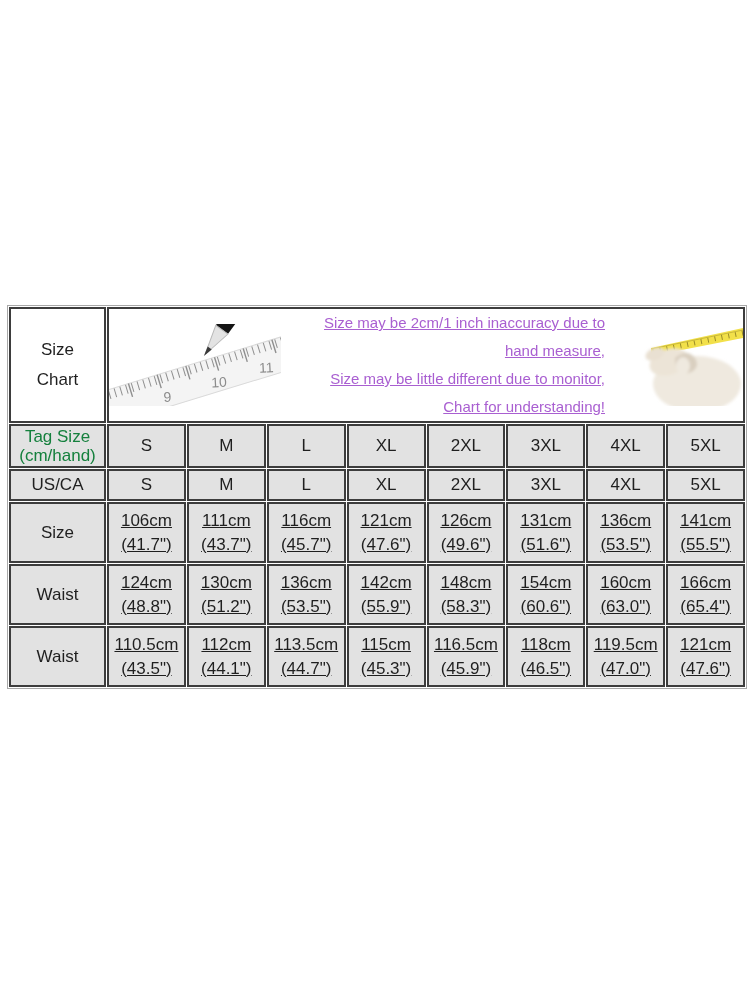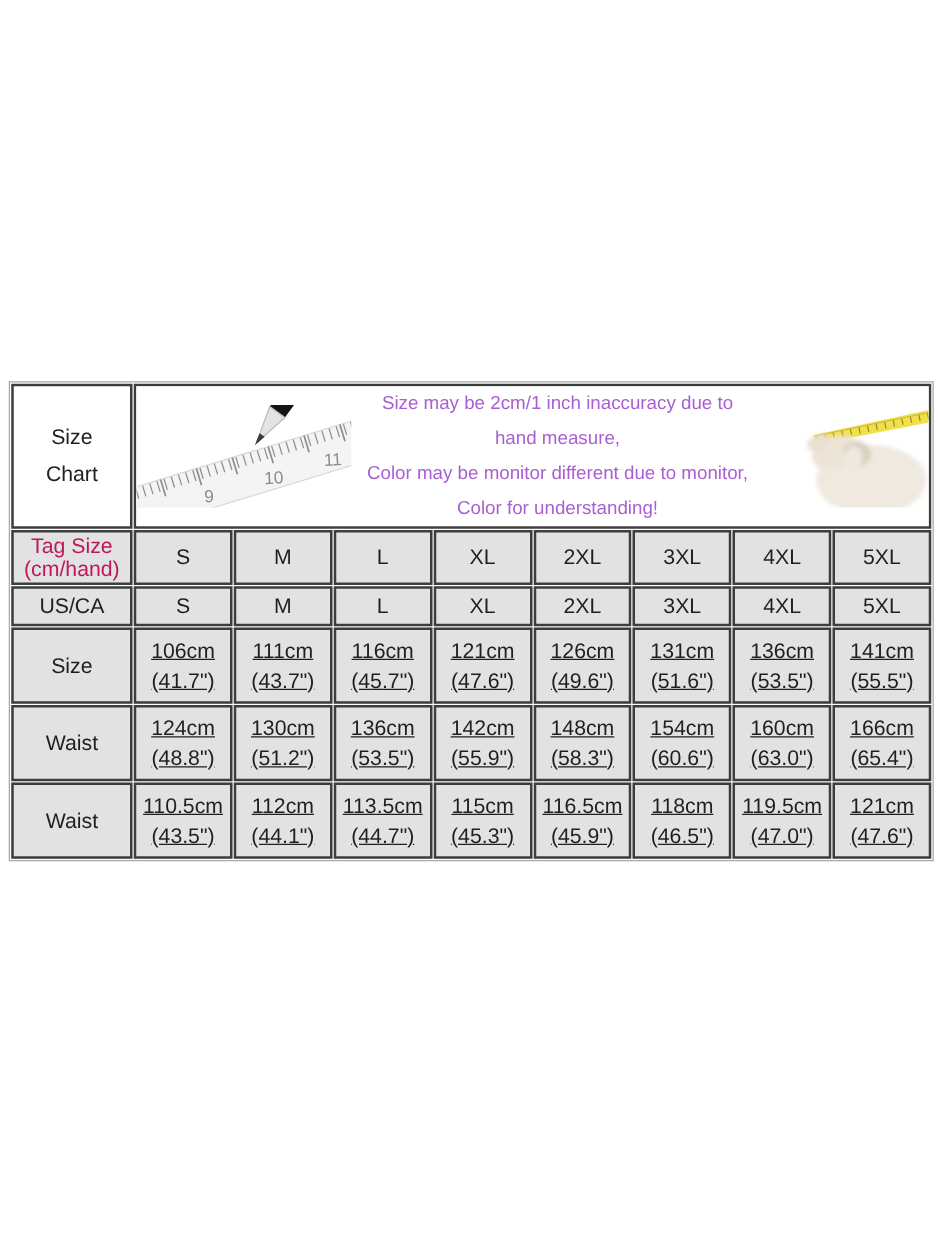--- a/index.html
+++ b/index.html
@@ -10,21 +10,21 @@
               border:1px solid #a8a8a8;background:#ffffff;}
   .size-table td{border:2px solid #3d3d3d;background:#e2e2e2;text-align:center;
                  vertical-align:middle;color:#1f1f1f;font-size:17px;padding:0;
                  overflow:hidden;}
   tr.r-head td{height:84px;background:#ffffff;}
   tr.r-tag td{height:40px;}
   tr.r-sm td{height:28px;}
   tr.r-big td{height:57px;line-height:24px;}
   .corner-cell{font-weight:normal;font-size:25px;line-height:30px;color:#111;}
   .banner{display:flex;align-items:center;height:100%;background:#ffffff;}
-  .notes{flex:1;text-align:center;font-size:15px;line-height:28px;padding-left:6px;}
+  .notes{flex:1;text-align:right;font-size:15px;line-height:28px;padding-left:6px;text-decoration:underline;}
   .tag-label{line-height:19px;font-size:17px;}
   .two-line span{display:block;line-height:24px;text-decoration:underline;}
   .deco{flex:0 0 auto;display:block;}
 </style>
 </head>
 <body>
 
 <div class="page">
   <table class="size-table">
     <colgroup>
@@ -59,22 +59,22 @@
             <g transform="rotate(36 96 28)">
               <rect x="89" y="-46" width="15" height="30" fill="#141414"></rect>
               <rect x="89" y="-14" width="15" height="14" fill="#141414"></rect>
               <rect x="89" y="-16" width="15" height="3" fill="#fafafa"></rect>
               <polygon points="89,0 104,0 97.5,30" fill="#e3e3e3" stroke="#b9b9b9" stroke-width="1"></polygon>
               <polygon points="95,22 100,22 97.5,32" fill="#3a3a3a"></polygon>
             </g>
           </svg>
           <div class="notes" style="color:#a95fd1">
             <div>Size may be 2cm/1 inch inaccuracy due to hand measure,</div>
-            <div>Color may be monitor different due to monitor,</div>
-            <div>Color for understanding!</div>
+            <div>Size may be little different due to monitor,</div>
+            <div>Chart for understanding!</div>
           </div>
           <svg class="deco" width="138" height="82" viewBox="0 0 138 82">
             <defs>
                   <filter id="hblur" x="-30%" y="-30%" width="160%" height="160%">
                     <feGaussianBlur stdDeviation="1.8"></feGaussianBlur>
                   </filter>
                 </defs>
             <polygon points="138,4 138,14 46,32 46,24" fill="#f2e04a"></polygon>
             <line x1="138" y1="6" x2="46" y2="25" stroke="#c9b83a" stroke-width="1"></line>
             <line x1="138" y1="9" x2="46" y2="28" stroke="#9a8c2a" stroke-width="5" stroke-dasharray="1 6"></line>
@@ -84,21 +84,21 @@
               <ellipse cx="50" cy="30" rx="10" ry="6" fill="#e9e0d2" transform="rotate(-20 50 30)"></ellipse>
               <path d="M70 34 q12 -10 20 0 q6 10 -6 15 q-14 4 -14 -15" fill="#d9cfc0"></path>
               <ellipse cx="78" cy="42" rx="7" ry="9" fill="#efe9df"></ellipse>
             </g>
           </svg>
         </div>
       </td>
     </tr>
 
     <tr class="r-tag">
-      <td class="tag-label" style="color:#be185d">
+      <td class="tag-label" style="color:#15803d">
         <span style="display:block">Tag Size</span>
         <span style="display:block">(cm/hand)</span>
       </td>
       <td>S</td>
       <td>M</td>
       <td>L</td>
       <td>XL</td>
       <td>2XL</td>
       <td>3XL</td>
       <td>4XL</td>

